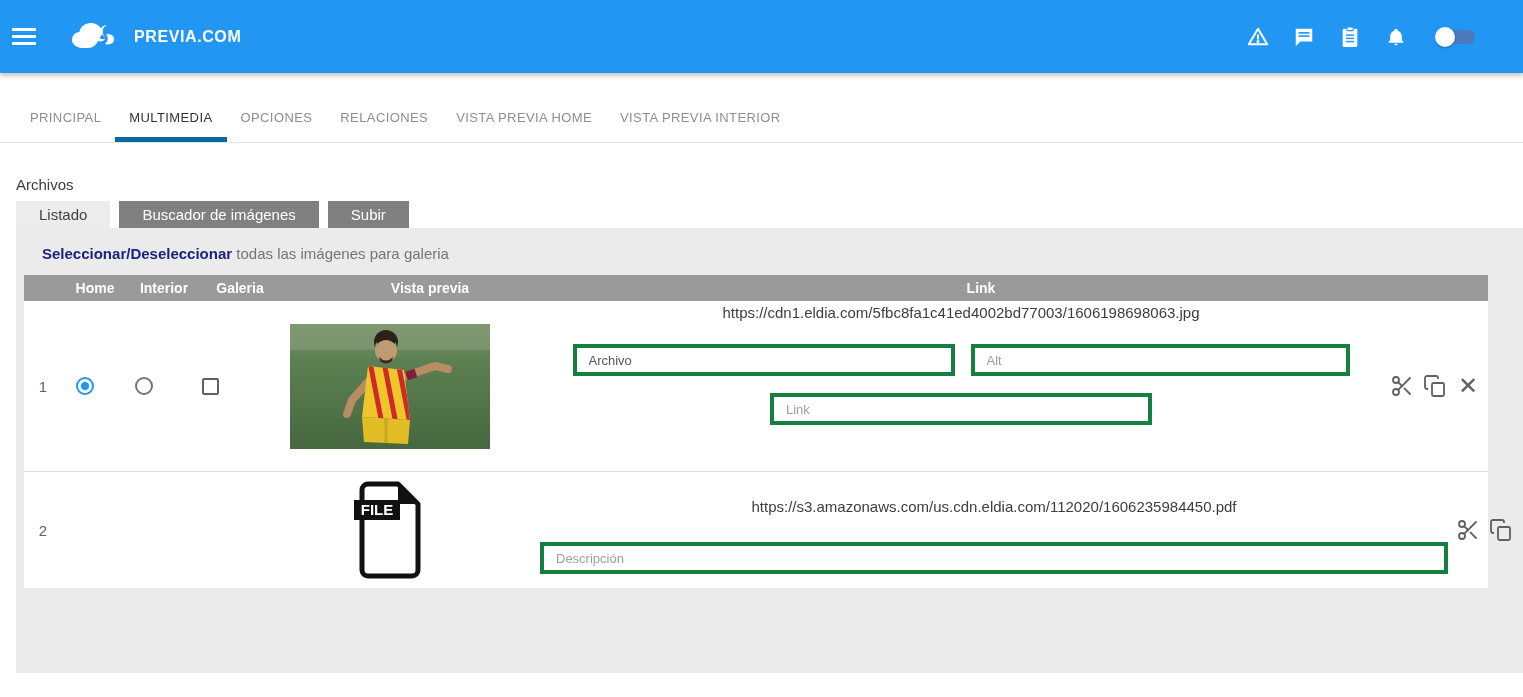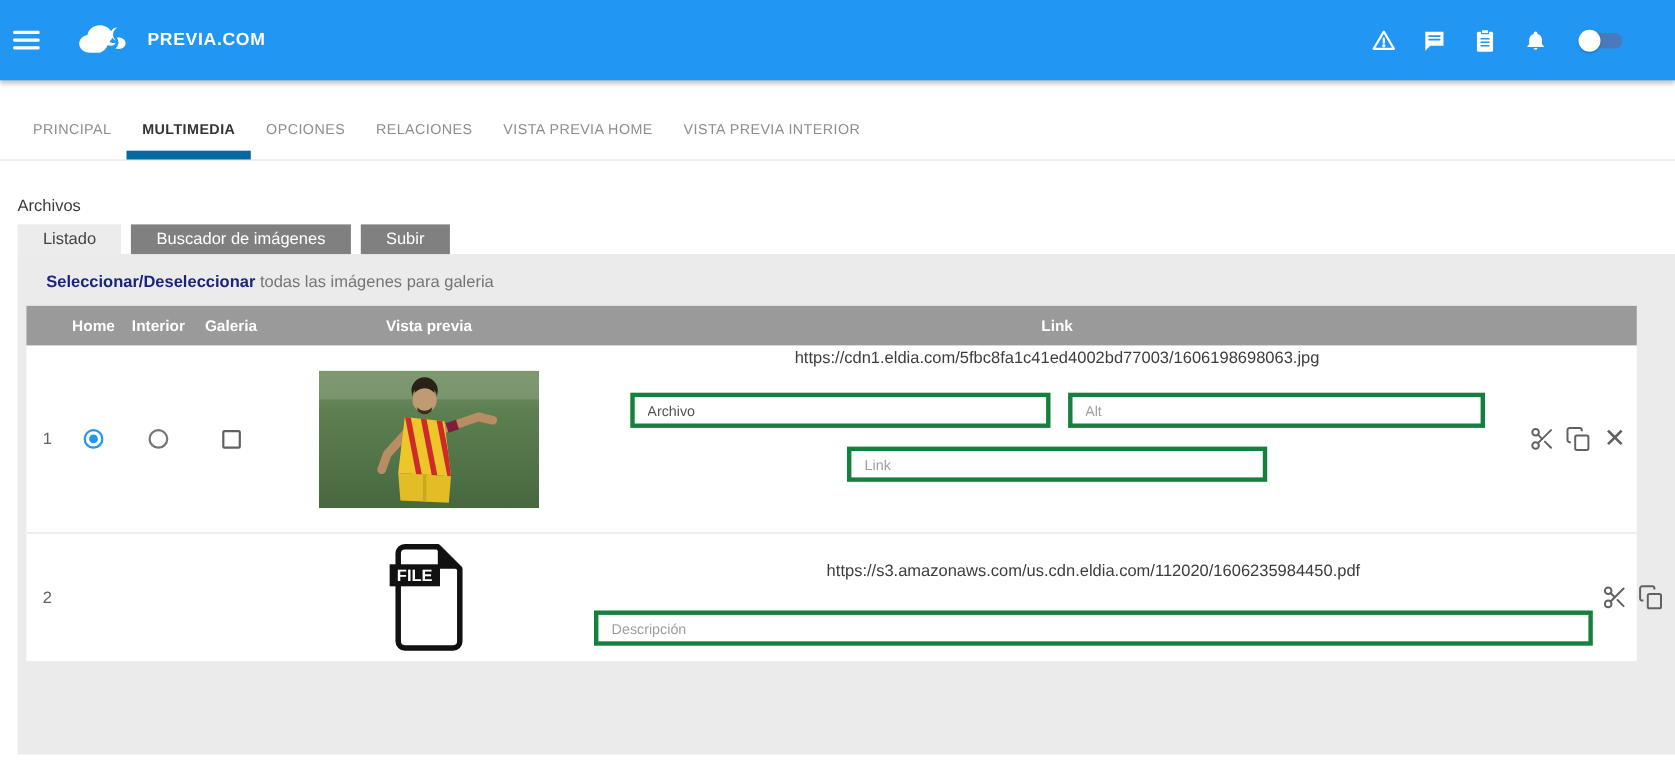--- a/index.html
+++ b/index.html
@@ -17,41 +17,41 @@
   .brand { color:#fff; font-size:16px; font-weight:bold; letter-spacing:0.6px; margin-left:14px; }
   .appbar-right { margin-left:auto; display:flex; align-items:center; gap:24px; }
   .appbar-icon { width:22px; height:22px; display:flex; align-items:center; justify-content:center; cursor:pointer; }
   .toggle { width:42px; height:22px; position:relative; cursor:pointer; margin-left:4px; }
   .toggle .track { position:absolute; left:6px; top:4px; width:34px; height:14px; border-radius:7px; background:#4a7abc; }
   .toggle .knob { position:absolute; left:0; top:1px; width:20px; height:20px; border-radius:50%; background:#fff; box-shadow:0 1px 2px rgba(0,0,0,0.3); }
 
   
   .tabs { margin-top:23px; padding-left:16px; border-bottom:1px solid #e4e4e4; display:flex;text-align:center; }
   .tab { padding:14px 14px 12px 14px; font-size:13px; color:#8e8e8e; letter-spacing:0.4px; cursor:pointer; border-bottom:3px solid transparent; }
-  .tab.active { color:#333; border-bottom:8px solid #0369a1;font-weight:bold; }
+  .tab.active { color:#333; border-bottom:5px solid #0369a1; }
 
   
   .archivos-title { margin:33px 0 0 16px; font-size:15px; color:#3c3c3c; }
   .subtabs { margin:8px 0 0 16px; display:flex; gap:9px; }
   .subtab { padding:5px 23px; font-size:15px; background:#808080; color:#fff; cursor:pointer; white-space:nowrap; }
   .subtab.active { background:#ececec; color:#424242; }
 
   
   .panel { margin-left:16px; background:#ebebeb; padding:0 35px 85px 8px; }
   .select-line { padding:17px 0 13px 18px; font-size:15px; }
   .select-line a { color:#1a237e; font-weight:bold; text-decoration:none; cursor:pointer; }
   .select-line span { color:#757575; }
 
   
   .ftable { background:#fff; }
   .frow, .fhead {
     display:grid;
     grid-template-columns:38px 46px 72px 60px 300px 1fr 106px;
   }
-  .fhead { background:#9a9a9a; height:36px; align-items:center; }
+  .fhead { background:#9a9a9a; height:26px; align-items:center;gap:10px; }
   .fhead .hcell { color:#fff; font-size:14px; font-weight:bold; text-align:center; }
   .frow { align-items:center; }
   .frow.row-image { height:170px; }
   .frow.row-file { height:117px; border-top:1px solid #e0e0e0; }
   .cell { display:flex; align-items:center; justify-content:center; }
   .row-index { color:#616161; font-size:15px; }
 
   
   .radio { width:18px; height:18px; border-radius:50%; border:2px solid #757575; background:#fff; display:inline-block; cursor:pointer; position:relative; }
   .radio.checked { border-color:#2196F3; }

